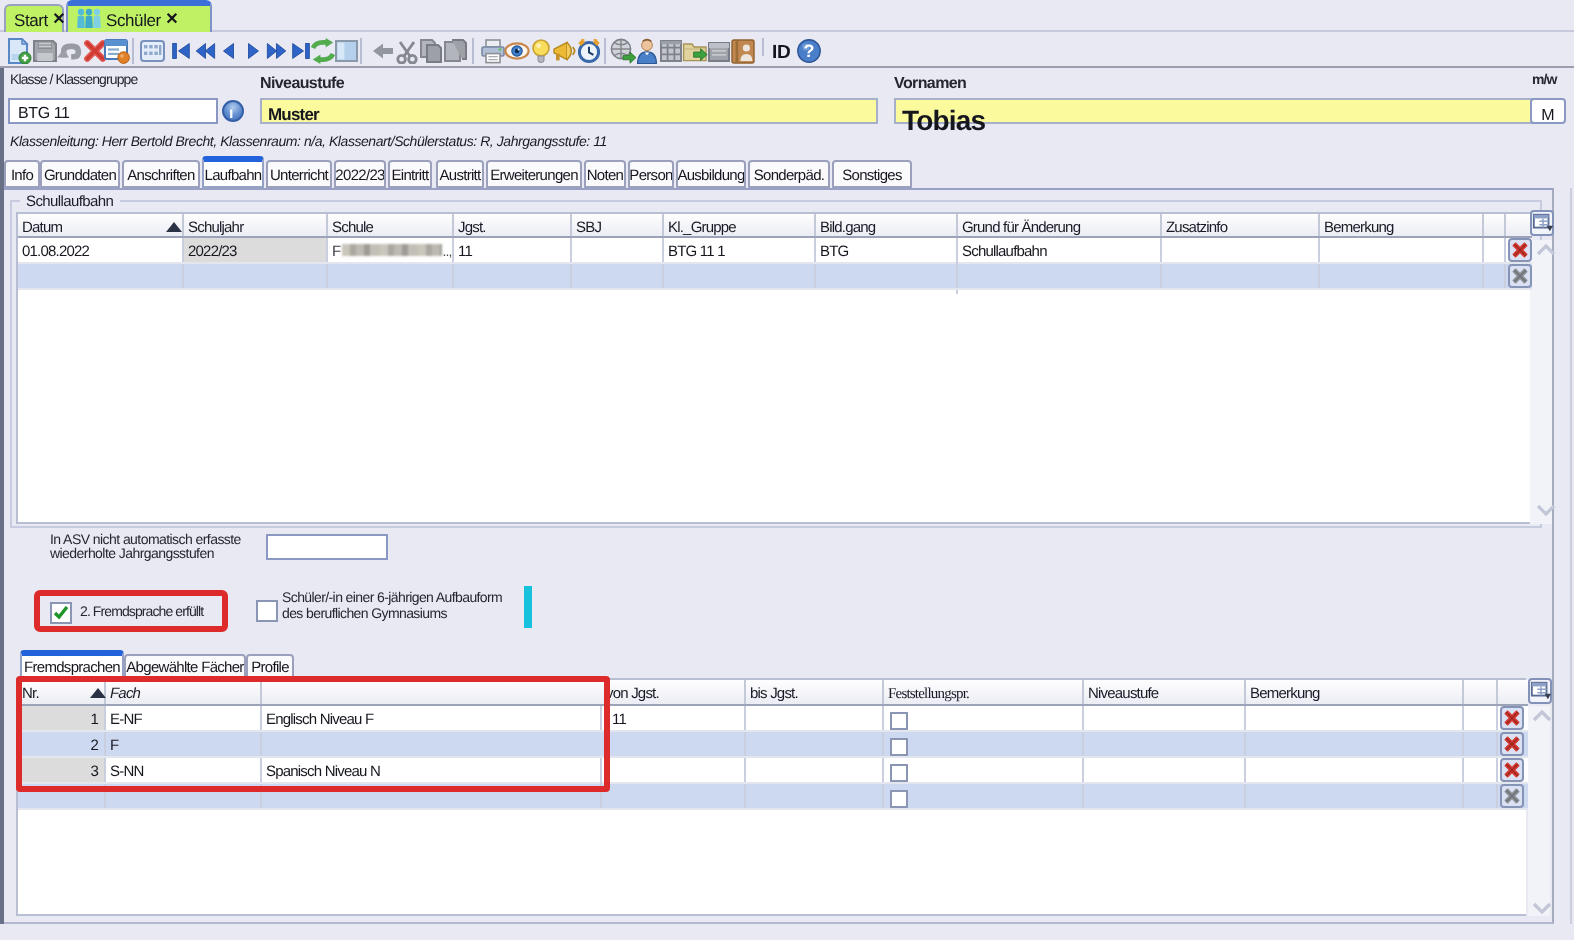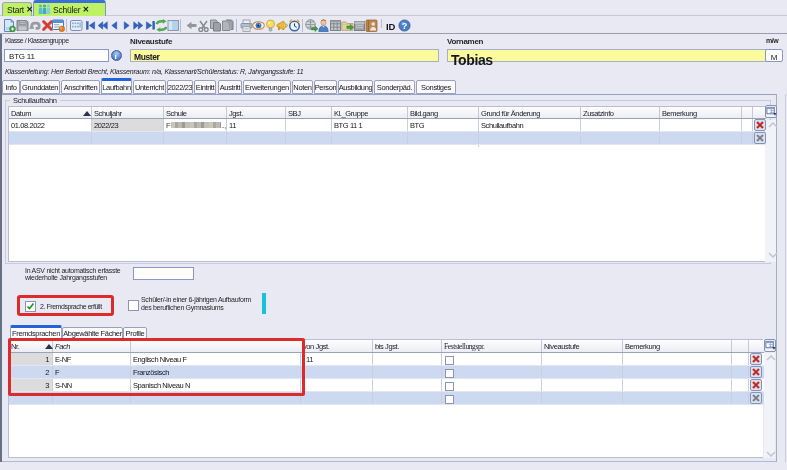--- a/index.html
+++ b/index.html
@@ -460,21 +460,20 @@
         <div class="abs rcell" style="left:723px;top:13px;width:17px;height:12px;"></div>
         <div class="abs xbtn" style="left:741px;top:13px;">
           <svg width="10" height="10" viewBox="0 0 10 10">
             <path d="M2 2 L8 8 M8 2 L2 8" stroke="#d63a30" stroke-width="2.4"></path>
             <path d="M2 2 L8 8 M8 2 L2 8" stroke="#a02820" stroke-width="0.8"></path>
           </svg>
         </div>
         <div class="abs" style="left:0;top:26px;width:755px;height:13px;background:#cdd9f1;border-bottom:1px solid #e3e6ef;"></div>
         <div class="abs rcell" style="left:0px;top:26px;width:44px;height:12px;text-align:right;padding-right:3px;background:#cdd9f1;">2</div>
         <div class="abs rcell" style="left:44px;top:26px;width:78px;height:12px;">F</div>
-        <div class="abs rcell" style="left:122px;top:26px;width:170px;height:12px;">Französisch</div>
         <div class="abs rcell" style="left:292px;top:26px;width:72px;height:12px;"></div>
         <div class="abs rcell" style="left:364px;top:26px;width:69px;height:12px;"></div>
         <div class="abs rcell" style="left:433px;top:26px;width:100px;height:12px;"><div class="chk" style="display:inline-block;width:9px;height:9px;margin:1px 0 0 1px;"></div></div>
         <div class="abs rcell" style="left:533px;top:26px;width:81px;height:12px;"></div>
         <div class="abs rcell" style="left:614px;top:26px;width:109px;height:12px;"></div>
         <div class="abs rcell" style="left:723px;top:26px;width:17px;height:12px;"></div>
         <div class="abs xbtn" style="left:741px;top:26px;">
           <svg width="10" height="10" viewBox="0 0 10 10">
             <path d="M2 2 L8 8 M8 2 L2 8" stroke="#d63a30" stroke-width="2.4"></path>
             <path d="M2 2 L8 8 M8 2 L2 8" stroke="#a02820" stroke-width="0.8"></path>

